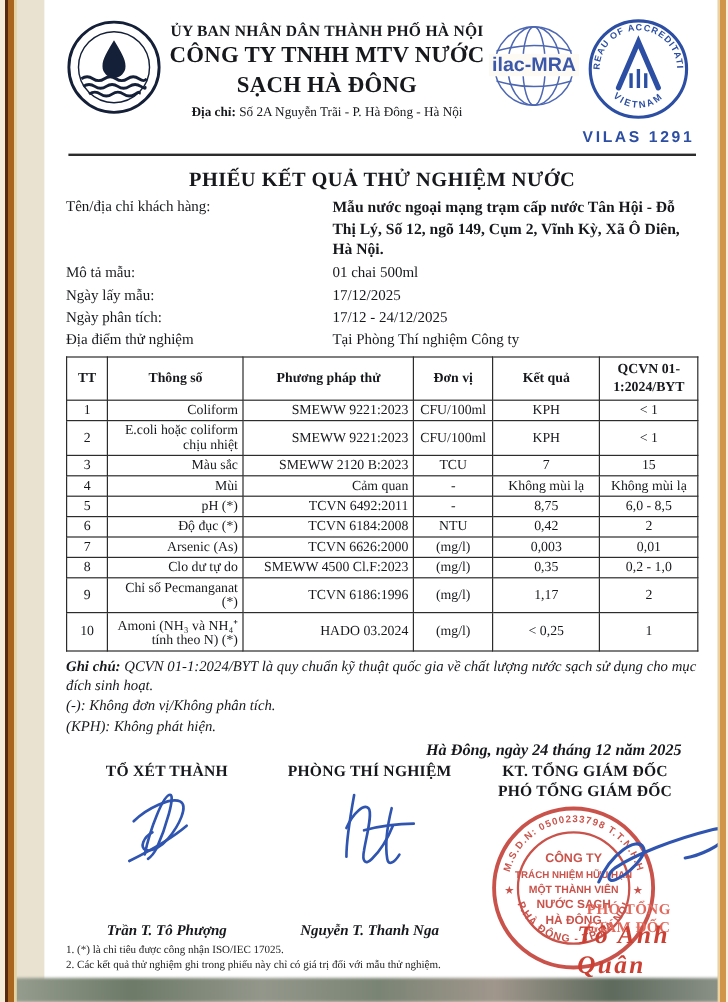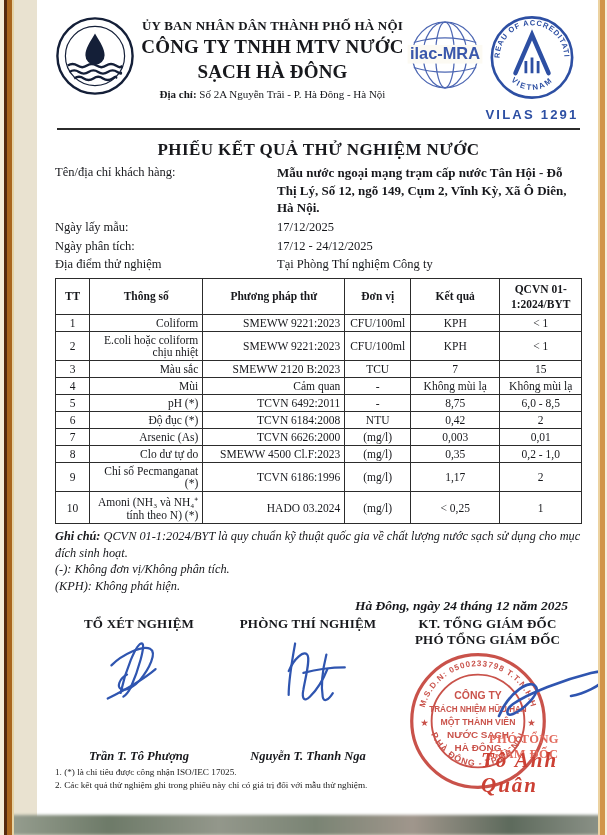--- a/index.html
+++ b/index.html
@@ -140,20 +140,24 @@
   <hr class="hdr-rule">
 
   <div class="title">PHIẾU KẾT QUẢ THỬ NGHIỆM NƯỚC</div>
 
   <div class="info">
     <div class="info-row">
       <span class="info-label">Tên/địa chỉ khách hàng:</span>
       <span class="info-value bold">Mẫu nước ngoại mạng trạm cấp nước Tân Hội - Đỗ Thị Lý, Số 12, ngõ 149, Cụm 2, Vĩnh Kỳ, Xã Ô Diên, Hà Nội.</span>
     </div>
     <div class="info-row">
+      <span class="info-label">Mô tả mẫu:</span>
+      <span class="info-value">01 chai 500ml</span>
+    </div>
+    <div class="info-row">
       <span class="info-label">Ngày lấy mẫu:</span>
       <span class="info-value">17/12/2025</span>
     </div>
     <div class="info-row">
       <span class="info-label">Ngày phân tích:</span>
       <span class="info-value">17/12 - 24/12/2025</span>
     </div>
     <div class="info-row">
       <span class="info-label">Địa điểm thử nghiệm</span>
       <span class="info-value">Tại Phòng Thí nghiệm Công ty</span>
@@ -269,21 +273,21 @@
       <span>QCVN 01-1:2024/BYT là quy chuẩn kỹ thuật quốc gia về chất lượng nước sạch sử dụng cho mục đích sinh hoạt.</span>
     </div>
     <div>(-): Không đơn vị/Không phân tích.</div>
     <div>(KPH): Không phát hiện.</div>
   </div>
 
   <div class="date-line">Hà Đông, ngày 24 tháng 12 năm 2025</div>
 
   <div class="sigs">
     <div class="sig-col left">
-      <div class="sig-title">TỔ XÉT NGHIỆM</div>
+      <div class="sig-title">TỔ XÉT THÀNH</div>
       <svg width="92" height="76" viewBox="0 0 100 82">
         <g stroke="#2f55b0" stroke-width="2.4" fill="none" stroke-linecap="round">
           <path d="M30,66 C35,42 47,12 53,12 C58,12 49,42 41,60 C39,64 36,68 33,70"></path>
           <path d="M20,36 C32,24 54,14 62,18 C70,22 61,40 51,52 C45,59 37,64 31,62 C25,60 29,50 37,46"></path>
           <path d="M16,72 C32,64 54,52 68,40"></path>
         </g>
       </svg>
       <div class="sig-name">Trần T. Tô Phượng</div>
     </div>
     <div class="sig-col center">

